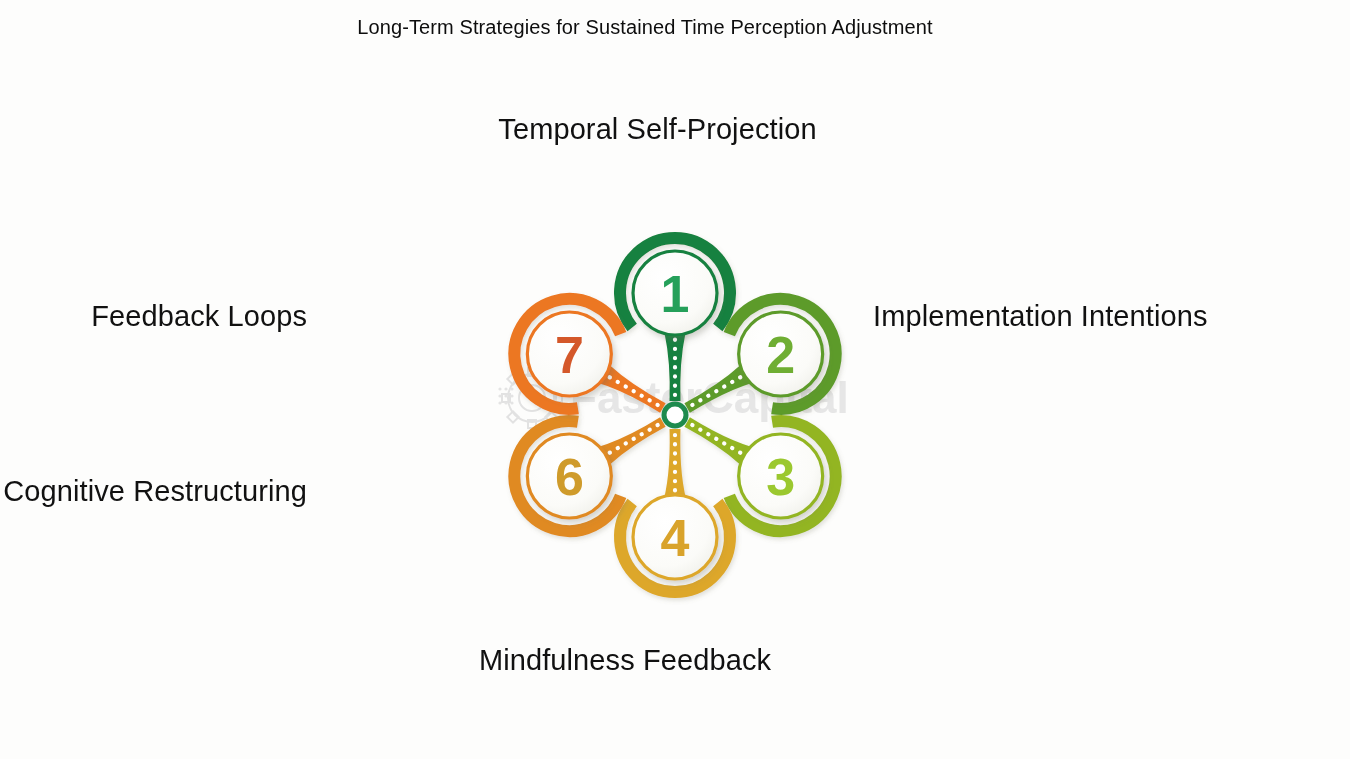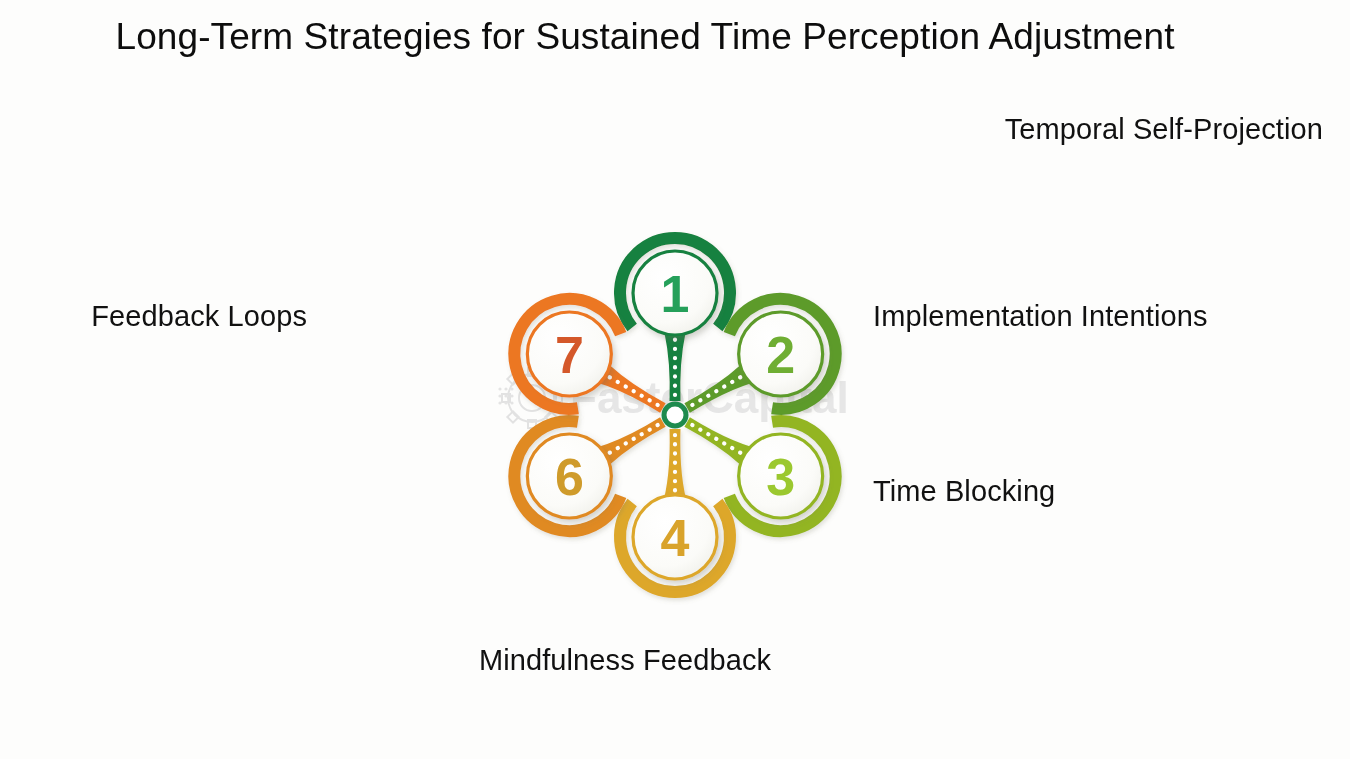--- a/index.html
+++ b/index.html
@@ -19,37 +19,37 @@
     overflow: hidden;
   }
 
   
   #page-title {
     position: absolute;
     left: 0;
     top: 16px;
     width: 1290px;
     text-align: center;
-    font-size: 37px;
+    font-size: 20px;
     font-weight: 400;
     color: #0d0d0d;
     letter-spacing: 0.1px;
     white-space: nowrap;
   }
 
   
   .node-label {
     position: absolute;
     font-size: 29px;
     font-weight: 400;
     color: #111111;
     white-space: nowrap;
     letter-spacing: 0.1px;
   }
-  .lbl-top    { left: 8px;    top: 113px; width: 1315px; text-align: right; }
+  .lbl-top    { left: 0;    top: 113px; width: 1315px; text-align: center; }
   .lbl-bottom { left: 0;    top: 644px; width: 1250px; text-align: center; }
   .lbl-left   { right: 1043px; text-align: left; }
   .lbl-right  { left: 873px;  text-align: center; }
   .lbl-r2 { top: 300px; }
   .lbl-r3 { top: 475px; }
   .lbl-l7 { top: 300px; }
   .lbl-l6 { top: 475px; }
 
   
   #diagram-wrap {
@@ -74,22 +74,22 @@
 </style>
 </head>
 <body>
 
 <div id="canvas">
 
   <div id="page-title">Long-Term Strategies for Sustained Time Perception Adjustment</div>
 
   <div class="node-label lbl-top">Temporal Self-Projection</div>
   <div class="node-label lbl-right lbl-r2">Implementation Intentions</div>
-  <div class="node-label lbl-right lbl-r3">Time Blocking</div>
   <div class="node-label lbl-bottom">Mindfulness Feedback</div>
+  <div class="node-label lbl-left lbl-l6">Cognitive Restructuring</div>
   <div class="node-label lbl-left lbl-l7">Feedback Loops</div>
 
   <div id="watermark">
     <svg viewBox="0 0 372 70" xmlns="http://www.w3.org/2000/svg">
       <g fill="none" stroke="#e2e2e2" stroke-width="2">
         <circle cx="40" cy="35" r="24"></circle>
         <circle cx="40" cy="35" r="13"></circle>
         <g>
           <rect x="36" y="5" width="8" height="8"></rect>
           <rect x="36" y="57" width="8" height="8"></rect>

